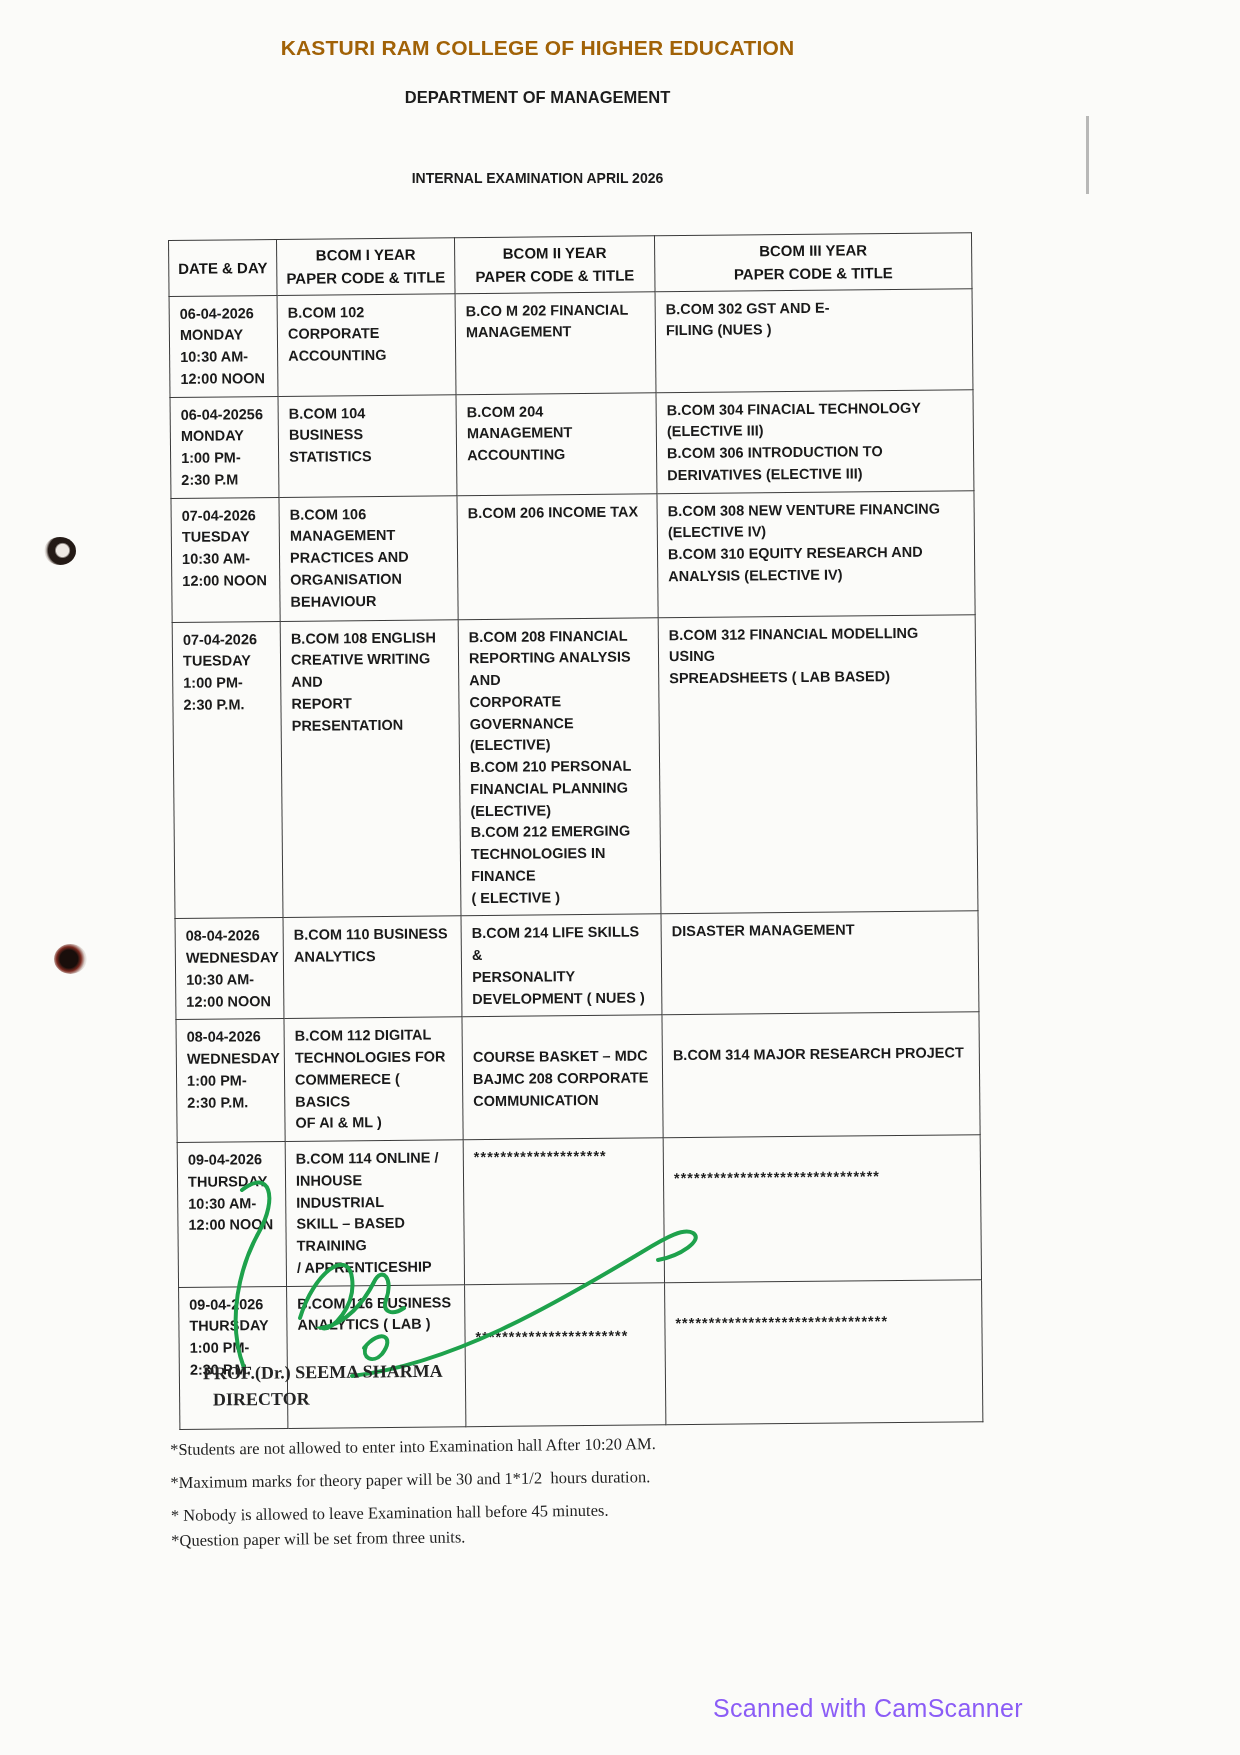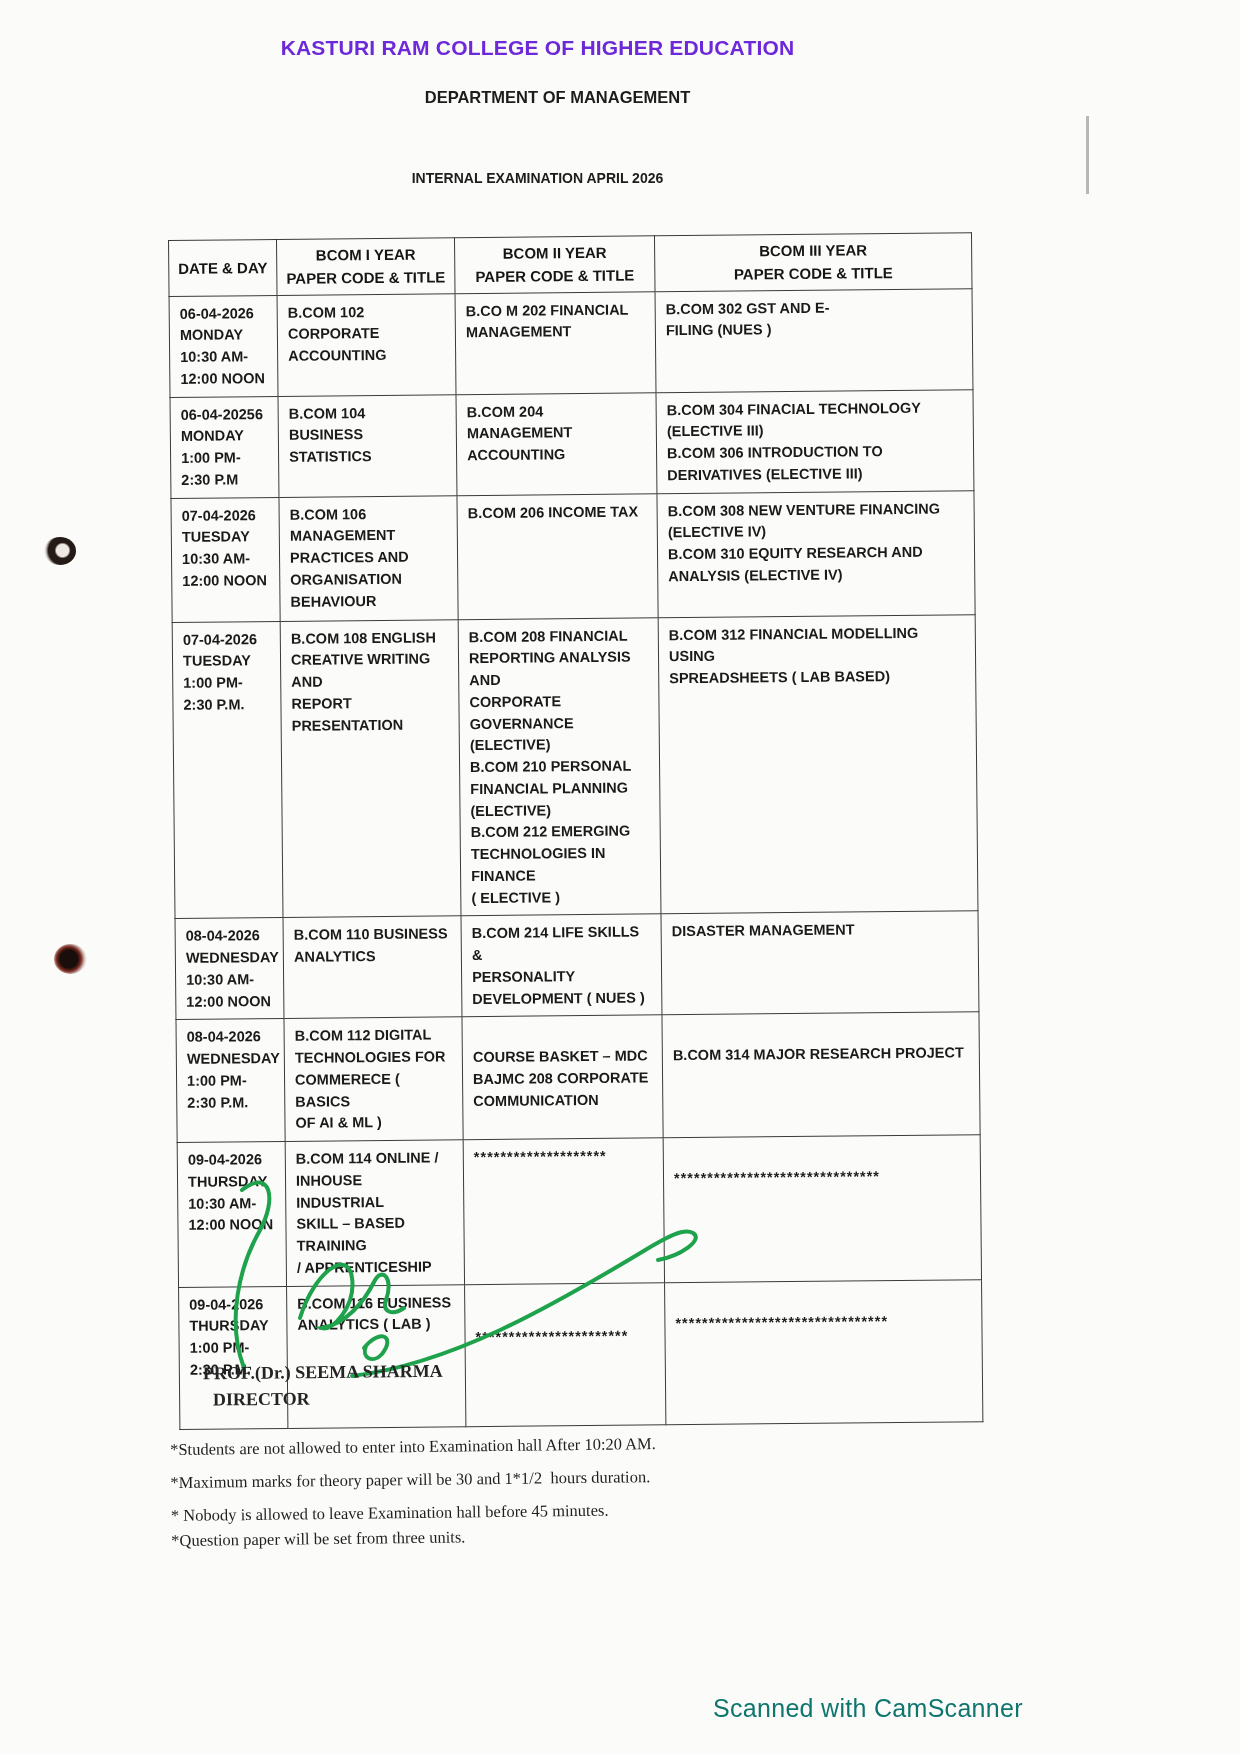--- a/index.html
+++ b/index.html
@@ -4,22 +4,22 @@
 <style>
   html,body { margin:0; padding:0; }
   body {
     width:1240px; height:1755px; position:relative; overflow:hidden;
     background:#fbfbf9;
     font-family:"Liberation Sans", sans-serif;
     color:#1c1c1c;
   }
   
   .doc-head { position:absolute; left:0; width:1075px; text-align:center; font-weight:bold; white-space:pre; }
-  .college-title { top:36px; font-size:21px; letter-spacing:.2px; color:#6d28d9; }
-  .dept-title    { top:88px; font-size:16.5px;padding-left:20px; }
+  .college-title { top:36px; font-size:21px; letter-spacing:.2px; color:#a16207; }
+  .dept-title    { top:88px; font-size:16.5px; }
   .exam-title    { top:122px; font-size:14px;margin-top:48px; }
 
   
   .table-wrap {
     position:absolute; left:168px; top:240px; width:803px;
     transform:rotate(-0.55deg); transform-origin:0 0;
   }
   table { border-collapse:collapse; width:100%; table-layout:fixed; }
   th, td {
     border:1.8px solid #3b3b3b;
@@ -77,21 +77,21 @@
   }
   .hole-2 {
     left:54px; top:944px; width:33px; height:30px;
     background:radial-gradient(circle at 45% 50%, #190e0b 0 38%, #7a2a20 52%, rgba(150,120,110,.3) 68%, rgba(0,0,0,0) 78%);
   }
   .artifact-line { position:absolute; left:1086px; top:116px; width:3px; height:78px; background:#ababab; opacity:.85; }
 
   
   .camscanner {
     position:absolute; left:713px; top:1694px;
-    font-size:25px; color:#0f766e; letter-spacing:.3px;
+    font-size:25px; color:#8b5cf6; letter-spacing:.3px;
   }
 </style>
 </head>
 <body>
 
 <div class="punch-hole hole-1"></div>
 <div class="punch-hole hole-2"></div>
 <div class="artifact-line"></div>
 
 <div class="doc-head college-title">KASTURI RAM COLLEGE OF HIGHER EDUCATION</div>

